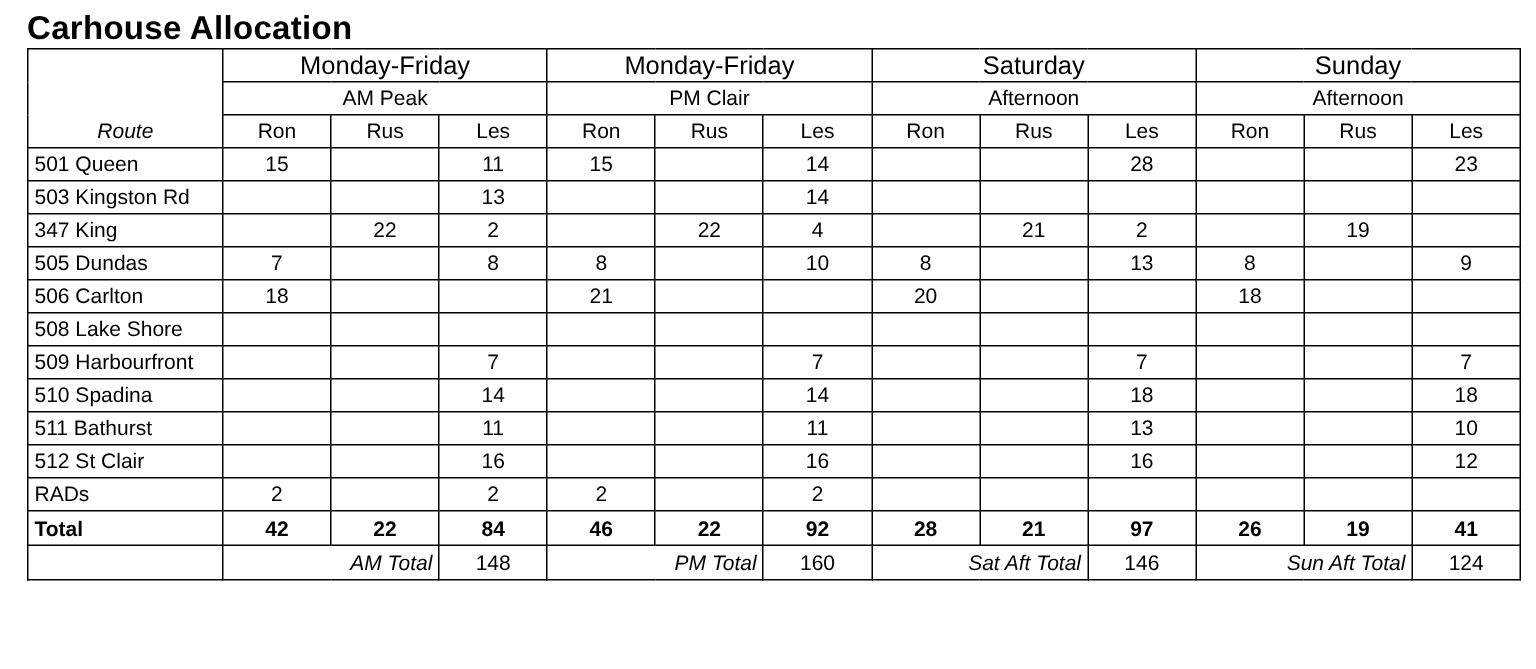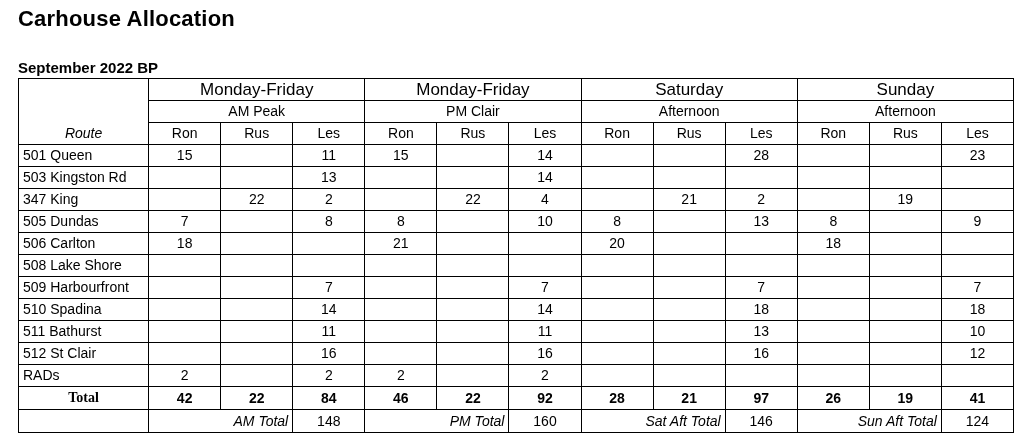--- a/index.html
+++ b/index.html
@@ -66,39 +66,38 @@
   }
   th.person {
     font-weight: bold;
     text-align: center;
     margin-top: 24px;
   }
   td.route { text-align: left; }
   td.val   { text-align: center; }
 
   tr.total-row td { font-weight: bold; height: 22px; line-height: 22px; }
-  td.total-label  { text-align: center; padding-right: 3px; font-family: Liberation Serif, serif; }
+  td.total-label  { text-align: left; padding-right: 3px; }
 
   tr.grand-row td { height: 22px; line-height: 22px; }
   td.grand-label {
     font-style: italic;
     text-align: right;
     padding-right: 3px;
   }
   td.grand-value {
     font-weight: bold;
     text-align: center;
   }
 </style>
 </head>
 <body>
 
 <div class="page">
   <h1 class="title">Carhouse Allocation</h1>
-  <h2 class="subtitle">September 2022 BP</h2>
 
   <table class="alloc">
     <colgroup>
       <col class="route-col">
       <col class="val-col">
         <col class="val-col">
         <col class="val-col">
       <col class="val-col">
         <col class="val-col">
         <col class="val-col">

